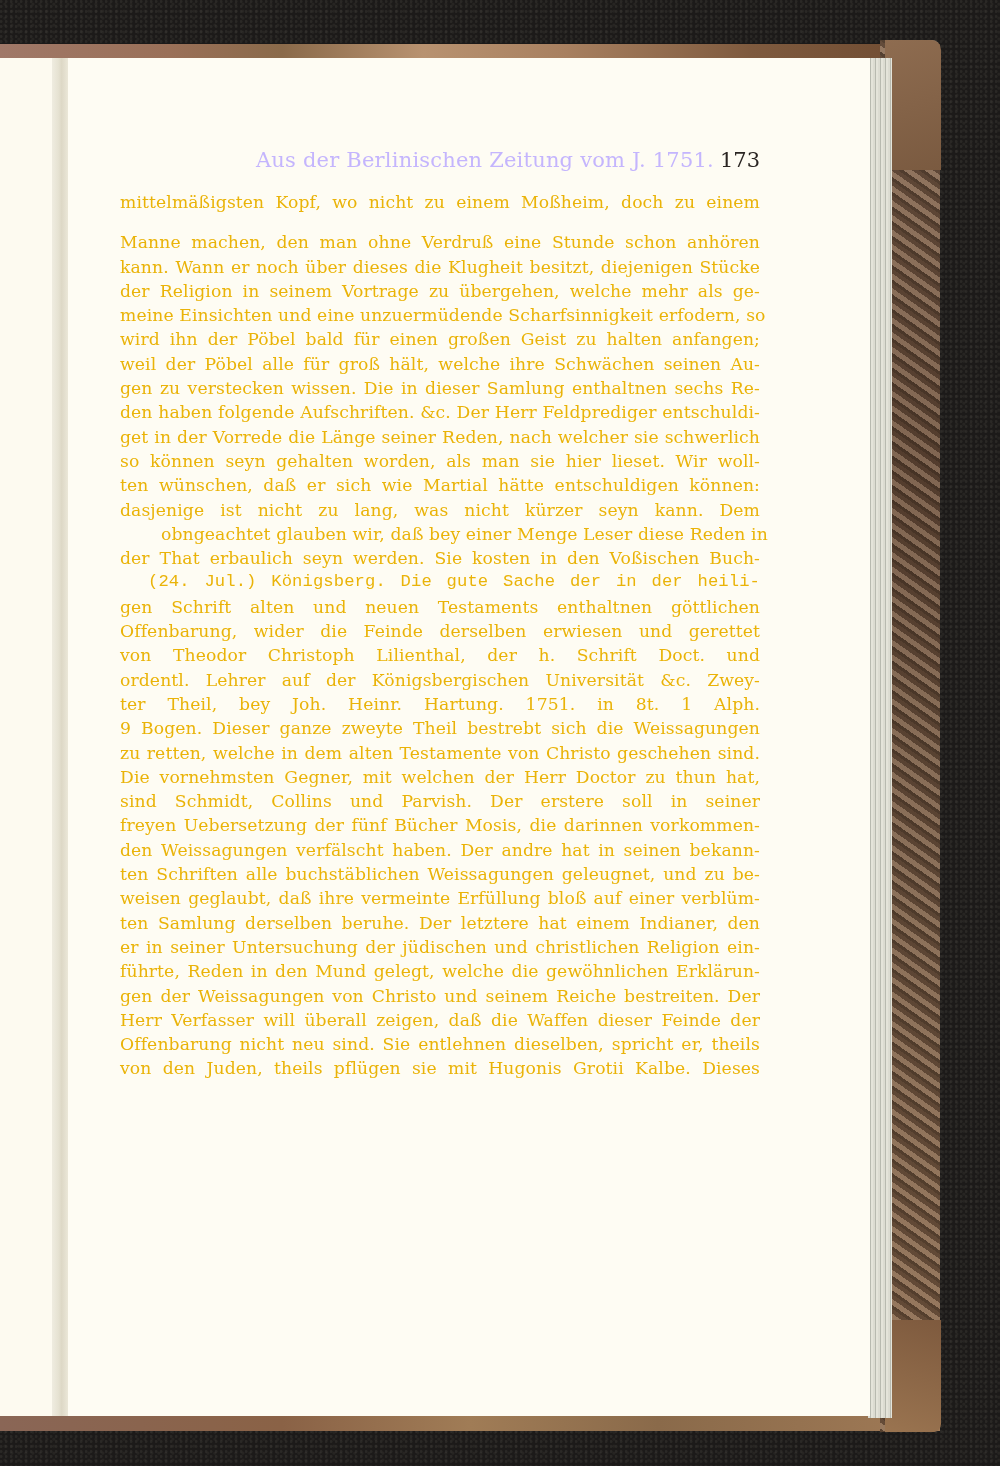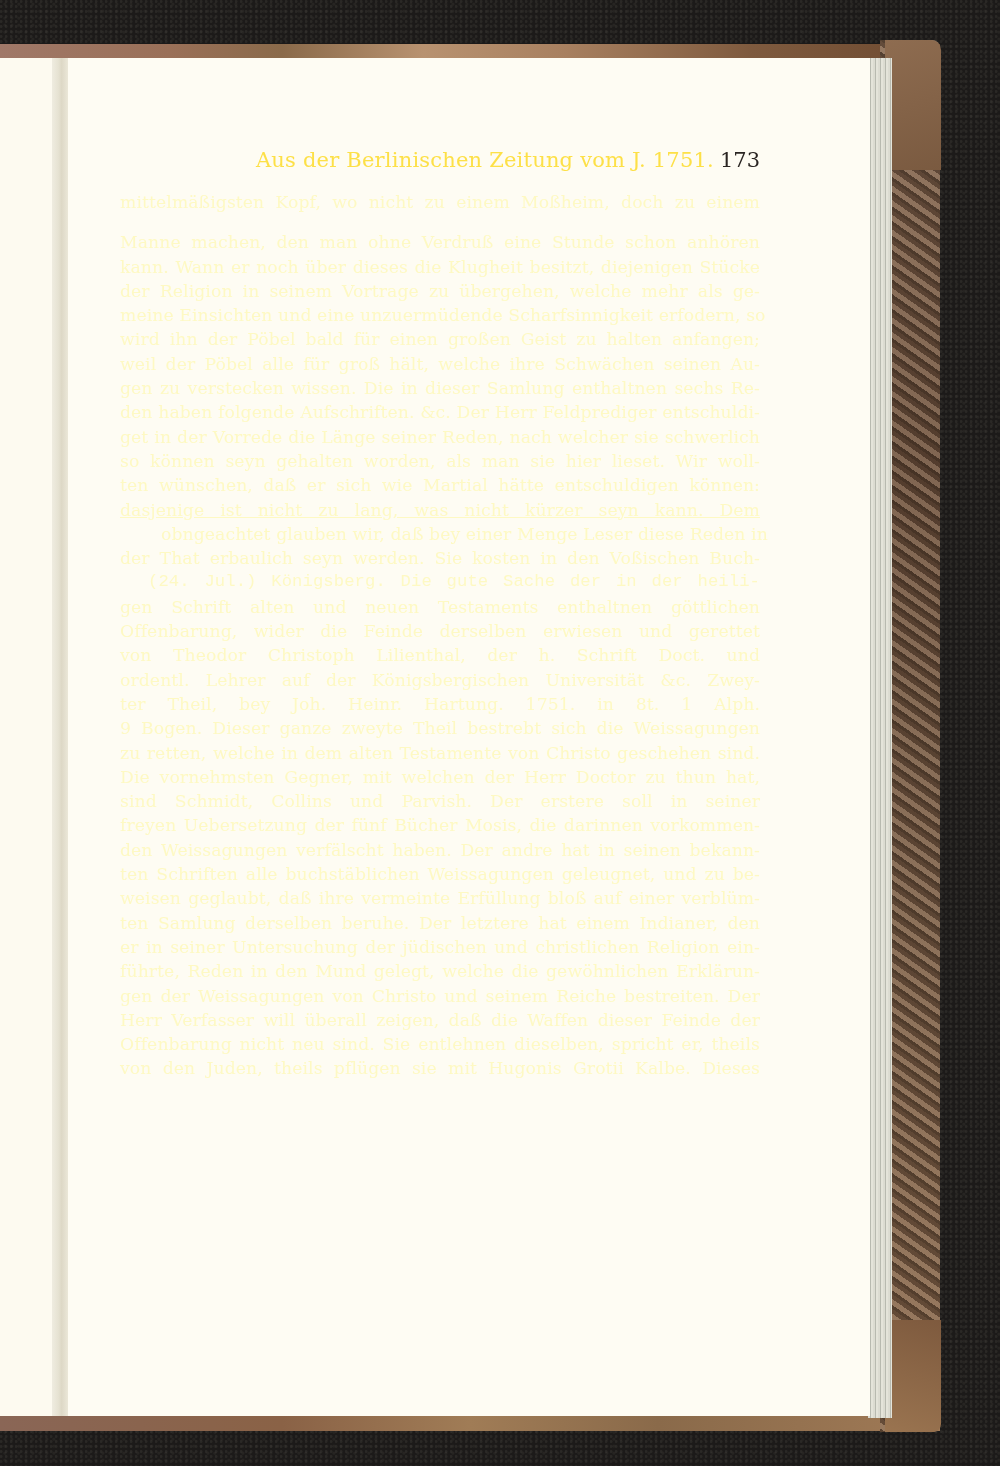--- a/index.html
+++ b/index.html
@@ -55,32 +55,32 @@
   }
   .page {
     position: absolute; left: 68px; top: 58px; width: 802px; height: 1358px;
     background: #fefcf3;
   }
   .running-head {
     position: absolute; left: 120px; top: 148px; width: 640px; height: 32px;
   }
   .head-title {
     position: absolute; left: 136px; top: 0;
-    font-size: 21px; color: #fde047; letter-spacing: 0.2px;
+    font-size: 21px; color: #c4b5fd; letter-spacing: 0.2px;
   }
   .page-number {
     position: absolute; right: 0; top: 0;
     font-size: 21px; color: #2a2522;
   }
   .text-block {
     position: absolute; left: 120px; top: 190px; width: 640px;
   }
   .line {
     height: 24.3px; line-height: 24.3px;
-    font-size: 17.2px; color: #fef9c3;
+    font-size: 17.2px; color: #eab308;
     text-align: justify; text-align-last: justify;
     white-space: nowrap; overflow: visible;
     letter-spacing: 0.1px;
   }
   .line.last { text-align-last: left; }
   .line.indent { padding-left: 28px; }
 </style>
 </head>
 <body>
 
@@ -106,21 +106,21 @@
     <div class="line" style="white-space: nowrap;">kann. Wann er noch über dieses die Klugheit besitzt, diejenigen Stücke</div>
     <div class="line" style="white-space: nowrap;">der Religion in seinem Vortrage zu übergehen, welche mehr als ge-</div>
     <div class="line" style="white-space: nowrap;">meine Einsichten und eine unzuermüdende Scharfsinnigkeit erfodern, so</div>
     <div class="line" style="white-space: nowrap;">wird ihn der Pöbel bald für einen großen Geist zu halten anfangen;</div>
     <div class="line" style="white-space: nowrap;">weil der Pöbel alle für groß hält, welche ihre Schwächen seinen Au-</div>
     <div class="line" style="white-space: nowrap;">gen zu verstecken wissen. Die in dieser Samlung enthaltnen sechs Re-</div>
     <div class="line" style="white-space: nowrap;">den haben folgende Aufschriften. &amp;c. Der Herr Feldprediger entschuldi-</div>
     <div class="line" style="white-space: nowrap;">get in der Vorrede die Länge seiner Reden, nach welcher sie schwerlich</div>
     <div class="line" style="white-space: nowrap;">so können seyn gehalten worden, als man sie hier lieset. Wir woll-</div>
     <div class="line" style="white-space: nowrap;">ten wünschen, daß er sich wie Martial hätte entschuldigen können:</div>
-    <div class="line" style="white-space: nowrap; text-decoration: underline;">dasjenige ist nicht zu lang, was nicht kürzer seyn kann. Dem</div>
+    <div class="line" style="white-space: nowrap;">dasjenige ist nicht zu lang, was nicht kürzer seyn kann. Dem</div>
     <div class="line" style="white-space: nowrap; margin-left: 41px;">obngeachtet glauben wir, daß bey einer Menge Leser diese Reden in</div>
     <div class="line" style="white-space: nowrap;">der That erbaulich seyn werden. Sie kosten in den Voßischen Buch-</div>
     <div class="line indent" style="white-space: nowrap; font-family: Liberation Mono, monospace;">(24. Jul.) Königsberg. Die gute Sache der in der heili-</div>
     <div class="line" style="white-space: nowrap;">gen Schrift alten und neuen Testaments enthaltnen göttlichen</div>
     <div class="line" style="white-space: nowrap;">Offenbarung, wider die Feinde derselben erwiesen und gerettet</div>
     <div class="line" style="white-space: nowrap;">von Theodor Christoph Lilienthal, der h. Schrift Doct. und</div>
     <div class="line" style="white-space: nowrap;">ordentl. Lehrer auf der Königsbergischen Universität &amp;c. Zwey-</div>
     <div class="line" style="white-space: nowrap;">ter Theil, bey Joh. Heinr. Hartung. 1751. in 8t. 1 Alph.</div>
     <div class="line" style="white-space: nowrap;">9 Bogen. Dieser ganze zweyte Theil bestrebt sich die Weissagungen</div>
     <div class="line" style="white-space: nowrap;">zu retten, welche in dem alten Testamente von Christo geschehen sind.</div>

